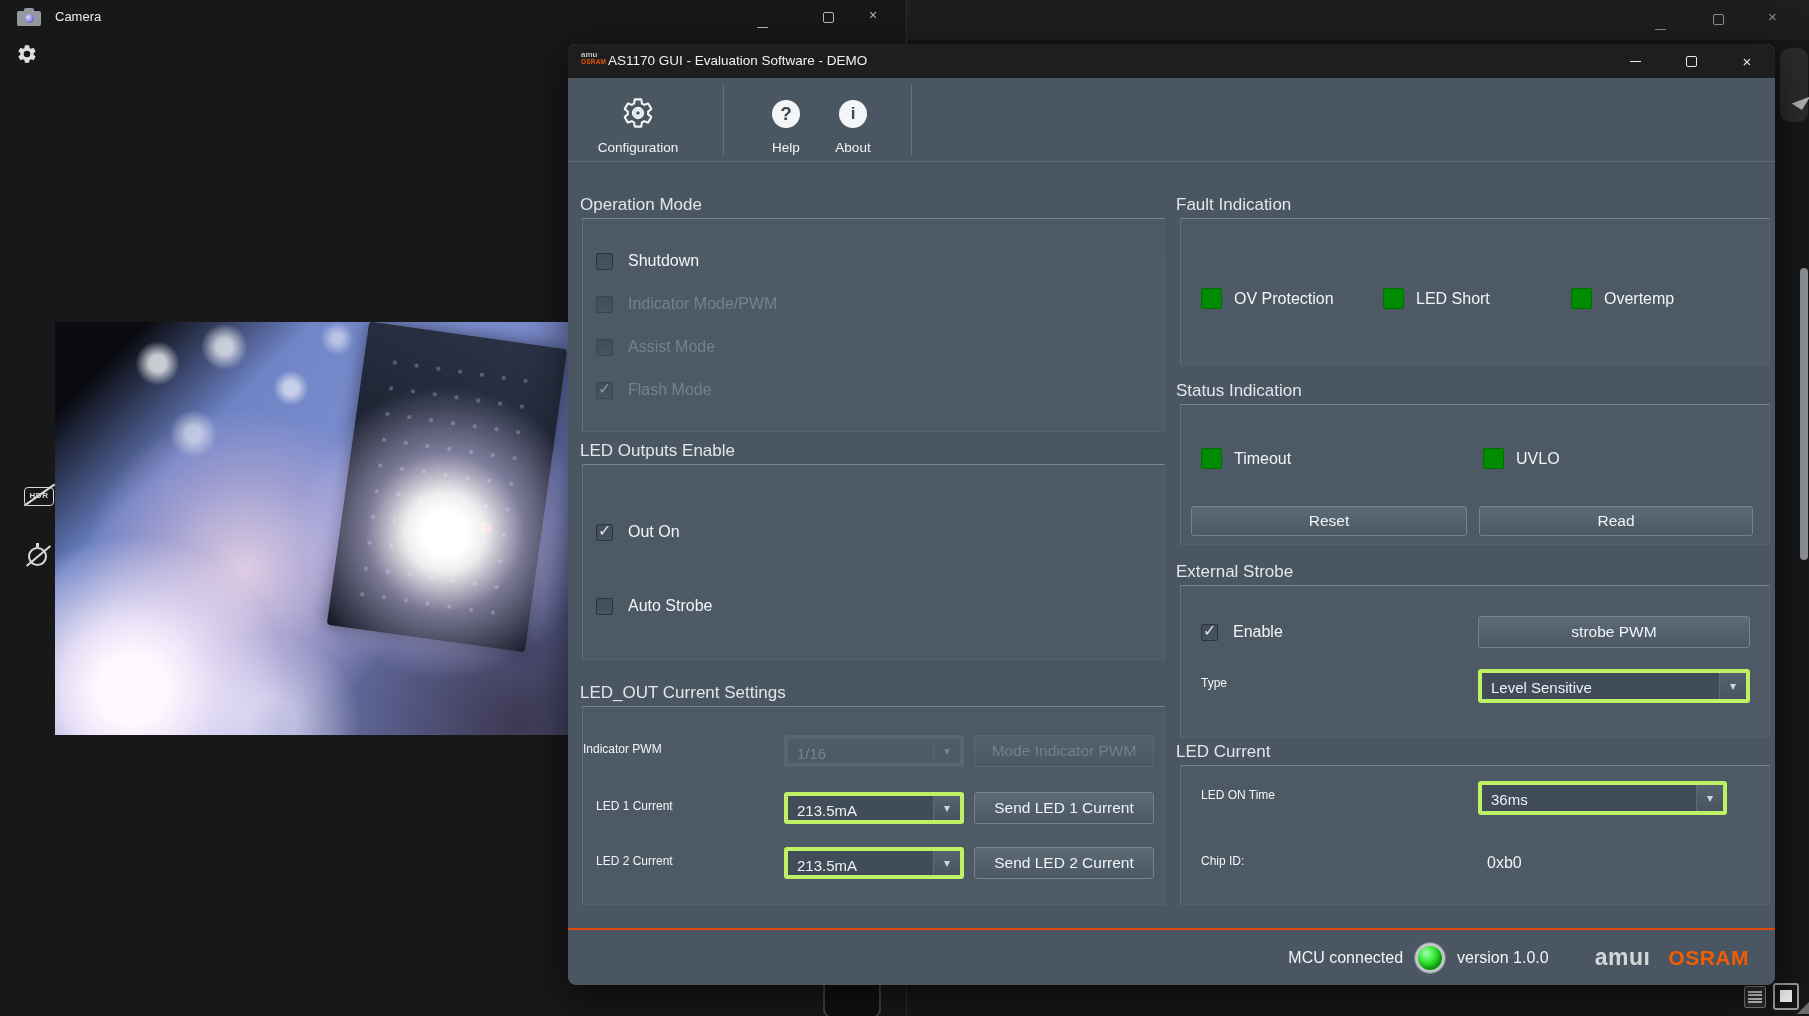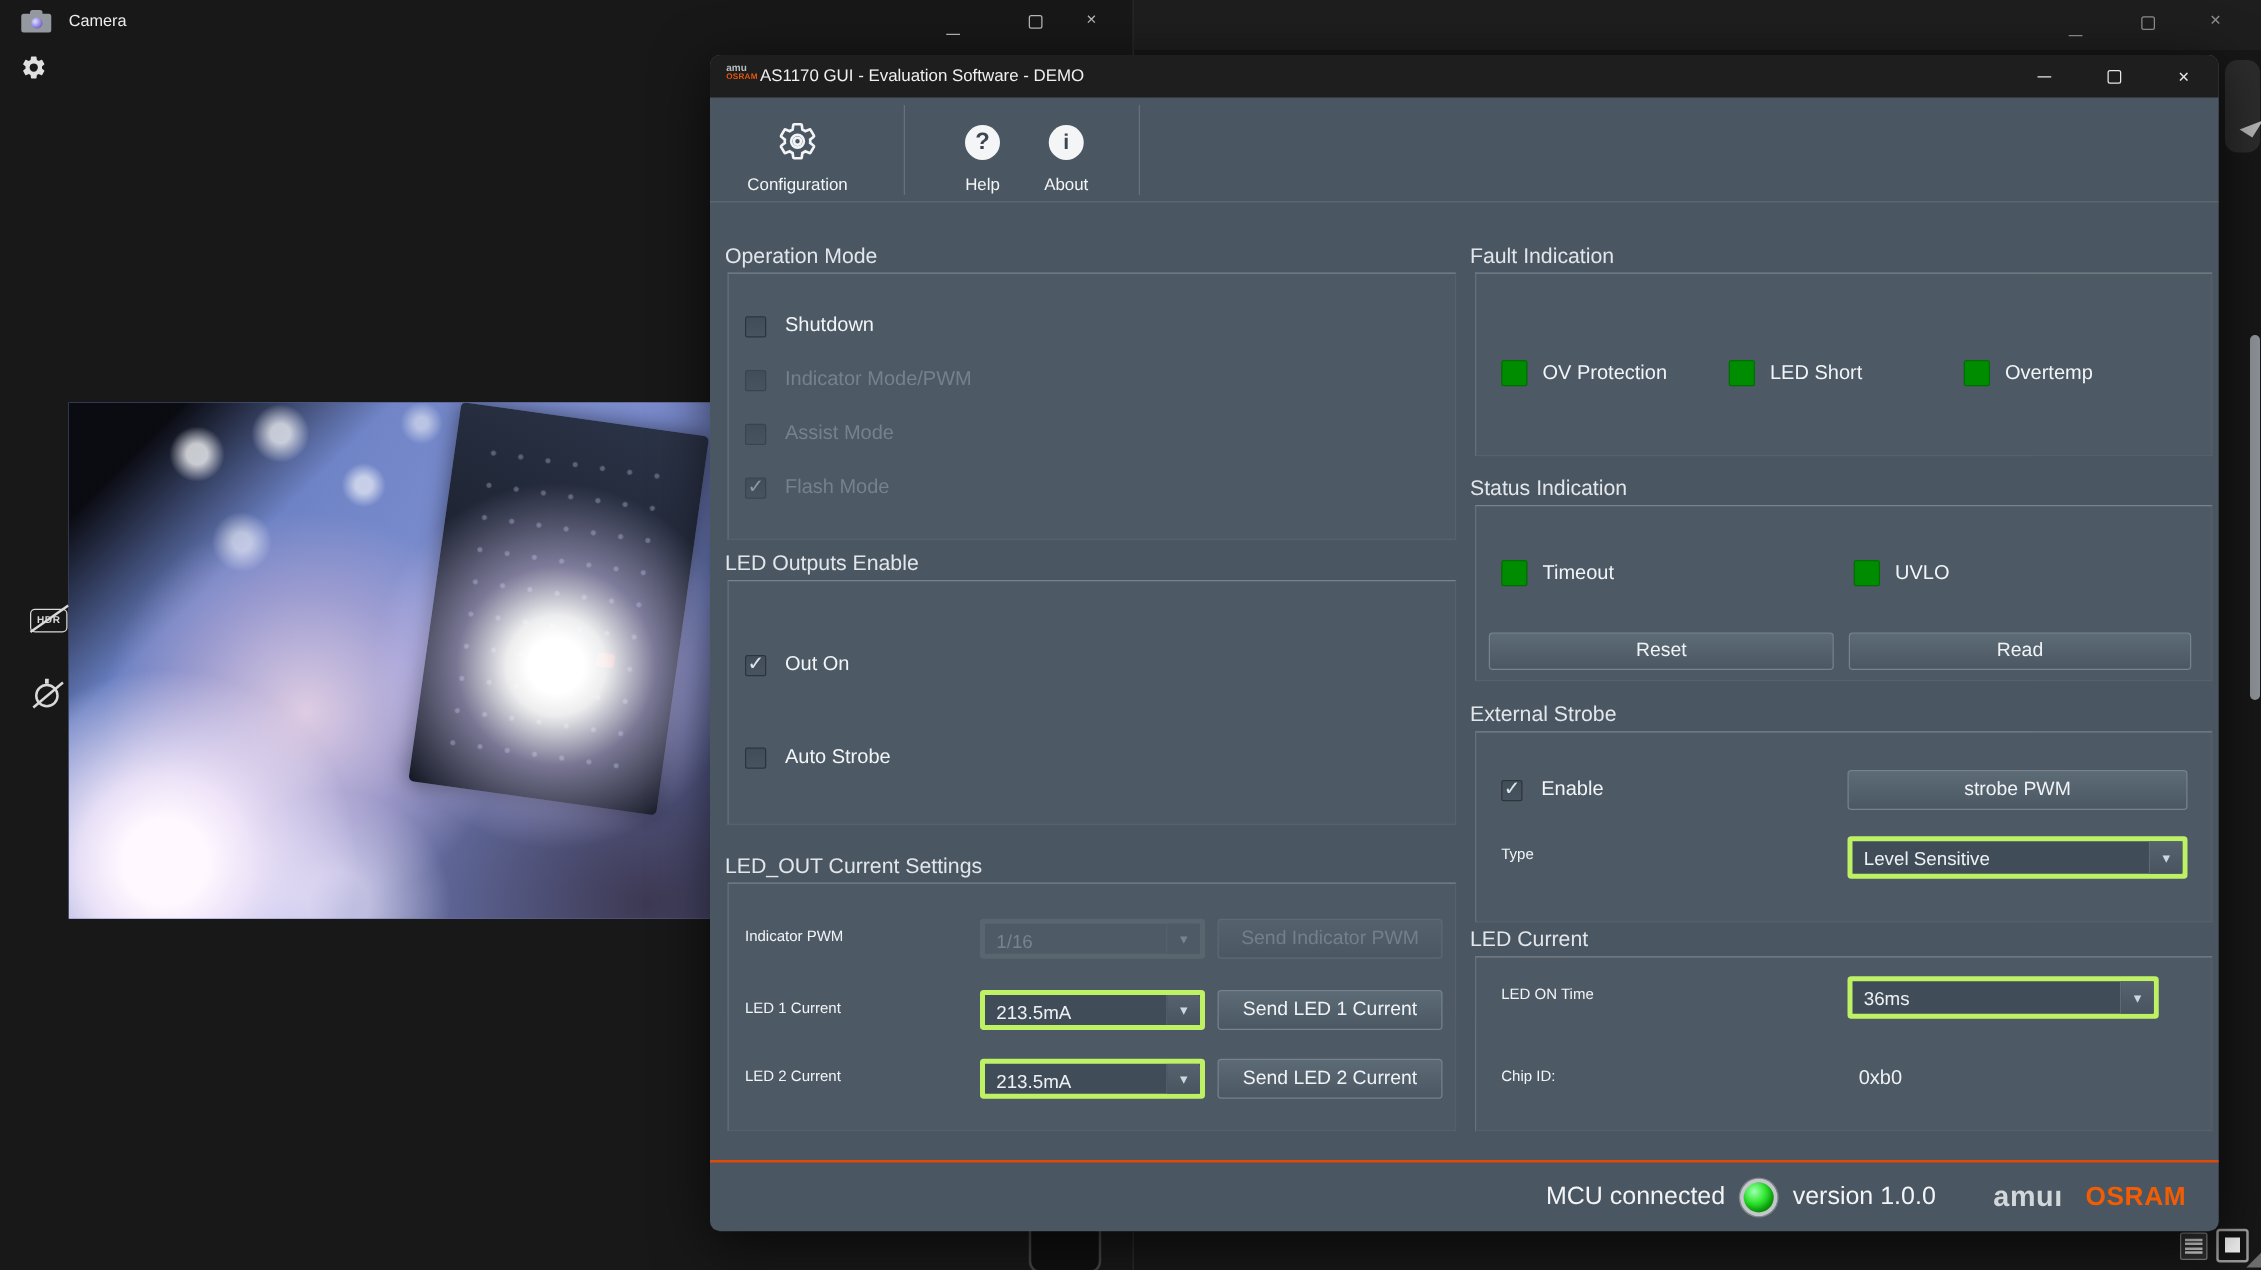--- a/index.html
+++ b/index.html
@@ -118,21 +118,21 @@
 
   .ledsq{position:absolute;width:21px;height:21px;background:#008c00;border:1px solid #006e00;border-radius:2px}
   .ledlbl{position:absolute;font-size:16px;color:#f2f5f7;white-space:nowrap}
 
   
   #statusbar{position:absolute;left:0;top:884px;width:100%;height:57px;border-top:2px solid #e04a06;
     display:flex;align-items:center;justify-content:flex-end;padding-right:26px;gap:12px}
   #mcu-led{width:30px;height:30px;border-radius:50%;border:3px solid #c3c7ca;
     background:radial-gradient(circle at 35% 30%, #9cffae, #32e932 40%, #0fb30f 78%, #0a930a);
     box-shadow:0 0 0 1px #7d8287, inset -2px -3px 5px rgba(0,80,0,.45)}
-  #sb-mcu,#sb-ver{font-size:20px;color:#f2f4f6}
+  #sb-mcu,#sb-ver{font-size:16px;color:#f2f4f6}
   #ams-logo{font-size:23px;font-weight:bold;color:#d2d7da;letter-spacing:.5px;margin-left:34px}
   #osram-logo{font-size:21px;font-weight:bold;color:#f25c03;letter-spacing:.5px;margin-left:6px}
 </style>
 </head>
 <body>
 
 <div id="camera-win" class="abs">
   <span class="cam-ico abs">
     <span class="cam-hump"></span>
       <span class="cam-body"></span>
@@ -261,26 +261,26 @@
       <span>Out On</span>
     </div>
     <div class="cb" style="left:13px;top:130px">
       <span class="box"></span>
       <span>Auto Strobe</span>
     </div>
   </div>
 
   <div class="h" style="left:12px;top:639px">LED_OUT Current Settings</div>
   <div class="grp" style="left:14px;top:662px;width:583px;height:199px">
-    <span class="lbl-txt" style="left:13px;top:35px">Indicator PWM</span>
+    <span class="lbl-txt" style="left:0;top:35px">Indicator PWM</span>
     <div class="combo disabled" style="left:201px;top:28px;width:180px">
       <span class="ct">1/16</span>
       <span class="ca">▾</span>
     </div>
-    <div class="btn disabled" style="left:391px;top:28px;width:180px">Send Indicator PWM</div>
+    <div class="btn disabled" style="left:391px;top:28px;width:180px">Mode Indicator PWM</div>
 
     <span class="lbl-txt" style="left:13px;top:92px">LED 1 Current</span>
     <div class="combo" style="left:201px;top:85px;width:180px">
       <span class="ct">213.5mA</span>
       <span class="ca">▾</span>
     </div>
     <div class="btn" style="left:391px;top:85px;width:180px">Send LED 1 Current</div>
 
     <span class="lbl-txt" style="left:13px;top:147px">LED 2 Current</span>
     <div class="combo" style="left:201px;top:140px;width:180px">

